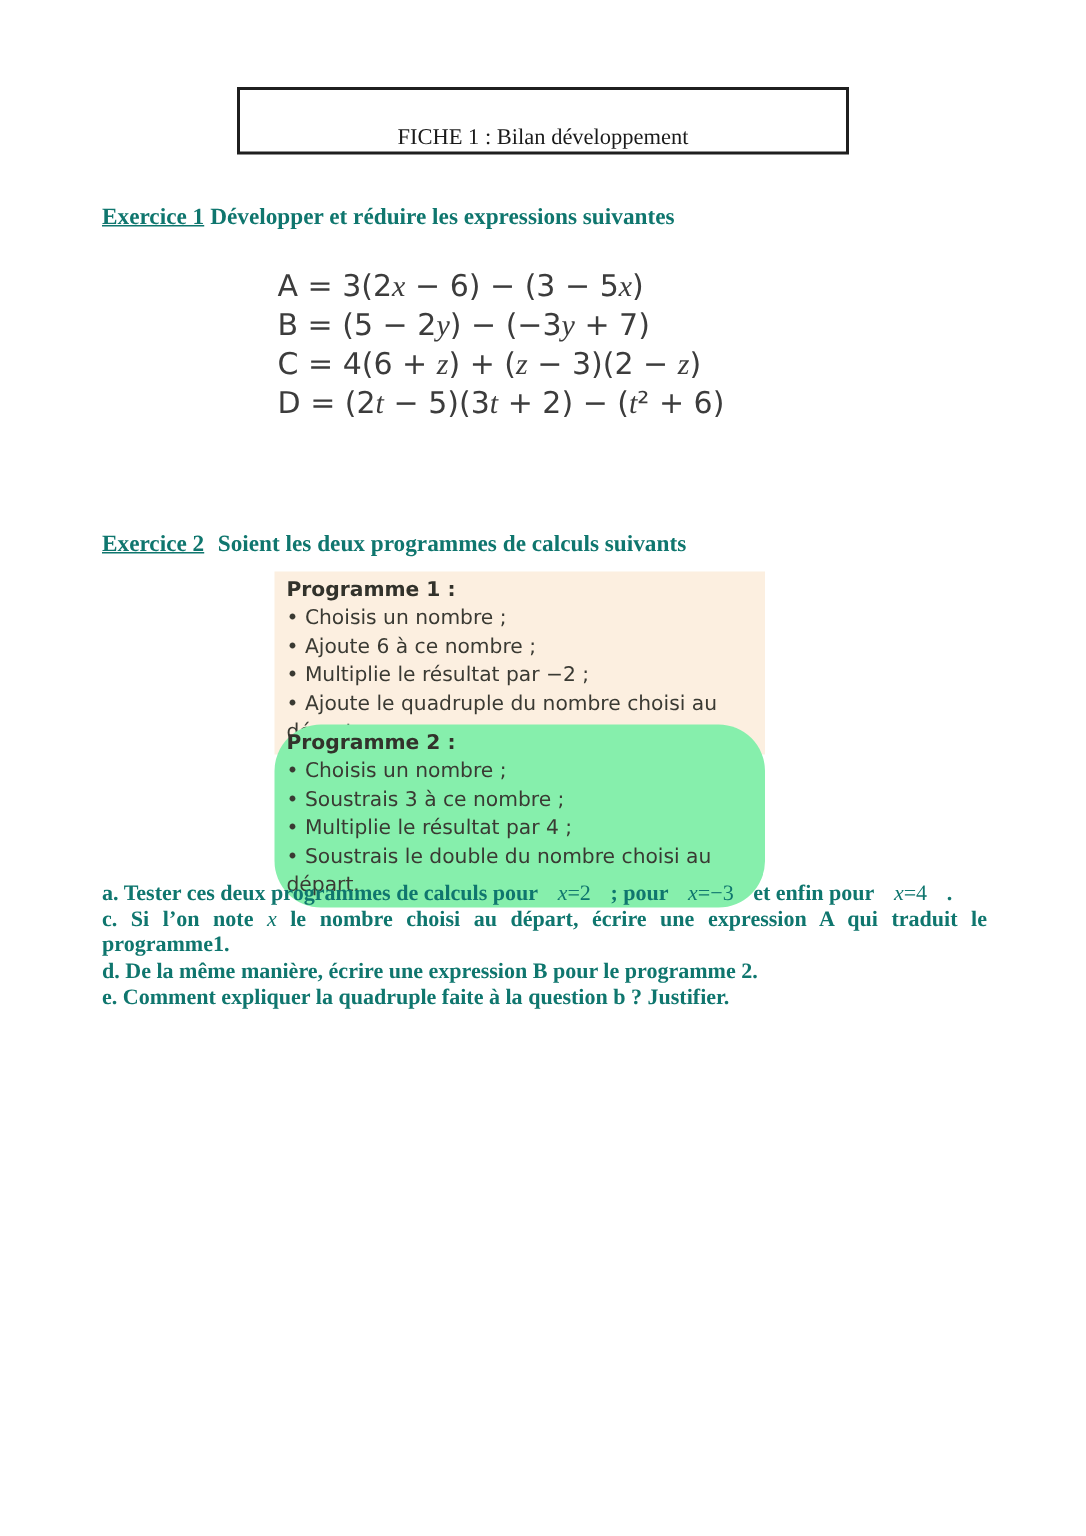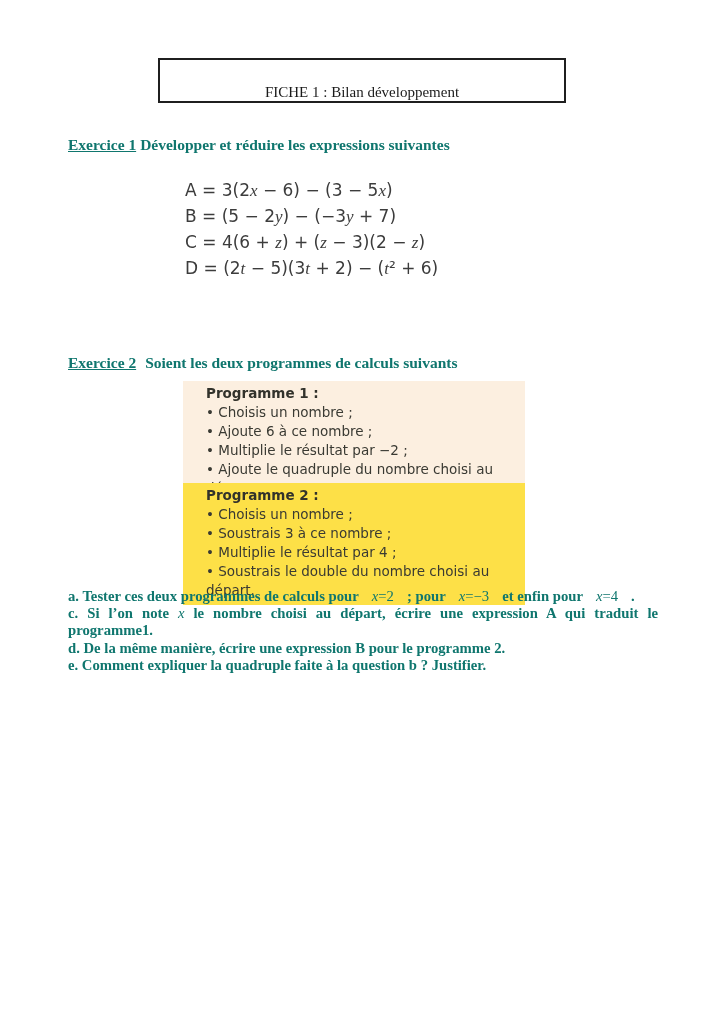--- a/index.html
+++ b/index.html
@@ -26,30 +26,30 @@
   }
   .heading.ex1{top:136px;}
   .heading.ex2{top:354px;}
   .ex-label{text-decoration:underline;}
   .instruction{margin-left:4px;}
   .heading.ex2 .instruction{margin-left:9px;}
 
   .expressions{
     position:absolute;left:185px;top:177px;
     font-family:"DejaVu Sans",sans-serif;
-    font-size:17px;color:#3c3c3c;
+    font-size:20px;color:#3c3c3c;
   }
   .expr{height:26px;line-height:26px;white-space:nowrap;}
   .seg-p{font-style:normal;}
   .seg-v{font-family:"Liberation Serif",serif;font-style:italic;}
 
   .prog{
     position:absolute;left:183px;
     width:311px;
-    padding:3px 8px 5px 23px;
+    padding:3px 8px 5px 8px;
     font-family:"DejaVu Sans",sans-serif;
     font-size:13.5px;line-height:19px;
     color:#3a3a33;
   }
   .prog1{top:381px;}
   .prog2{top:483px;}
   .prog-title{font-weight:bold;color:#32322b;}
   .prog-step::before{content:"\2022\00a0";}
 
   .questions{
@@ -89,21 +89,21 @@
   </div>
 
   <div class="prog prog1" style="background: rgb(252, 239, 224);">
     <div class="prog-title">Programme 1 :</div>
     <div class="prog-step">Choisis un nombre ;</div>
     <div class="prog-step">Ajoute 6 à ce nombre ;</div>
     <div class="prog-step">Multiplie le résultat par −2 ;</div>
     <div class="prog-step">Ajoute le quadruple du nombre choisi au départ.</div>
   </div>
 
-  <div class="prog prog2" style="background: #fde047;">
+  <div class="prog prog2" style="background: #86efac; border-radius: 31px;">
     <div class="prog-title">Programme 2 :</div>
     <div class="prog-step">Choisis un nombre ;</div>
     <div class="prog-step">Soustrais 3 à ce nombre ;</div>
     <div class="prog-step">Multiplie le résultat par 4 ;</div>
     <div class="prog-step">Soustrais le double du nombre choisi au départ.</div>
   </div>
 
   <div class="questions">
     <div class="question"><span class="seg-q">a. Tester ces deux programmes de calculs pour</span><span class="seg-mv">x</span><span class="seg-mr">=2</span><span class="seg-q">; pour</span><span class="seg-mv">x</span><span class="seg-mr">=−3</span><span class="seg-q">et enfin pour</span><span class="seg-mv">x</span><span class="seg-mr">=4</span><span class="seg-q">.</span></div>
     <div class="question justify"><span class="seg-q">c. Si l’on note</span><span class="seg-x">x</span><span class="seg-q">le nombre choisi au départ, écrire une expression A qui traduit le programme1.</span></div>

